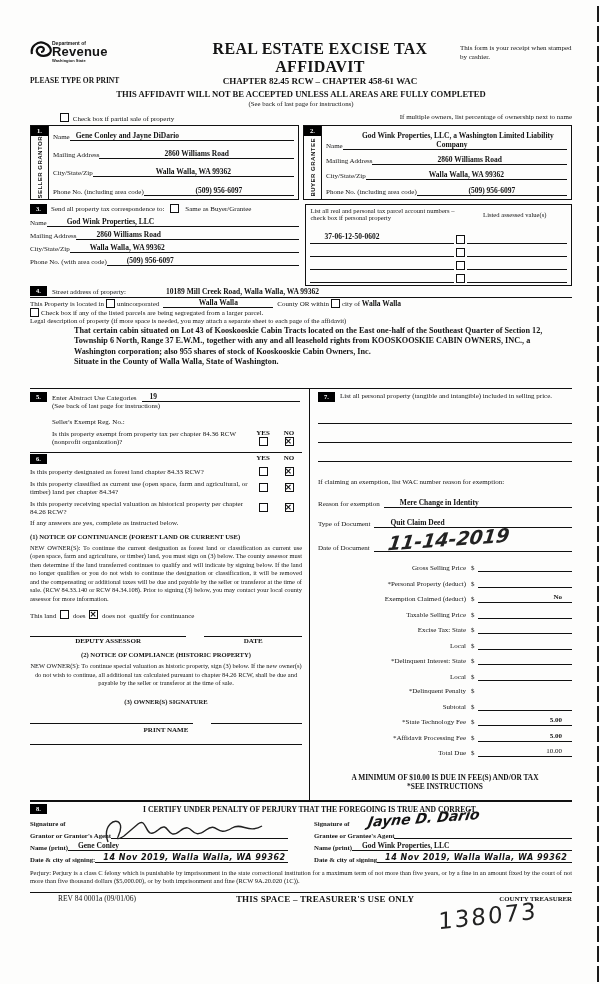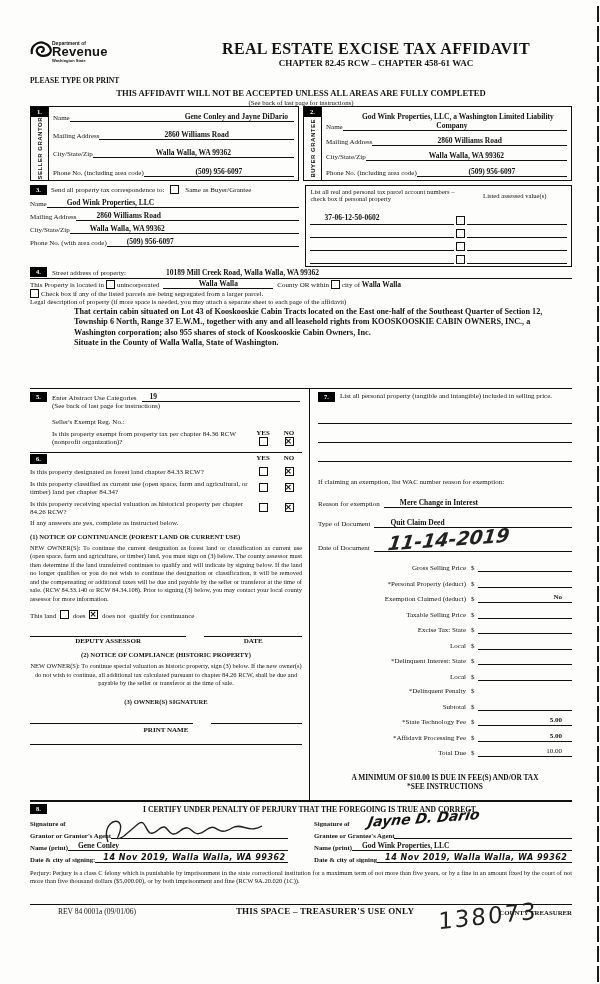--- a/index.html
+++ b/index.html
@@ -87,21 +87,21 @@
   .certify{flex:1;text-align:center;font-weight:bold;font-size:7.6px;}
   .s8grid{display:flex;gap:26px;margin-top:4px;}
   .s8col{flex:1;position:relative;}
   .s8frow{display:flex;align-items:flex-end;font-size:6.8px;margin-top:2px;}
   .s8lab{flex:none;font-weight:bold;}
   .sig-scrawl{position:absolute;pointer-events:none;}
   .sig-text{font-family:"DejaVu Sans",sans-serif;font-style:italic;font-size:14px;font-weight:bold;
       transform:rotate(-4deg) skewX(-14deg);position:absolute;top:-8px;left:54px;white-space:nowrap;}
   .hw-small{font-size:8px;transform:skewX(-10deg);font-weight:bold;letter-spacing:0.5px;}
   .perjury{font-size:6.5px;line-height:1.3;margin-top:6px;text-align:justify;}
-  .footrow{display:flex;align-items:flex-end;border-top:1.5px solid #111;margin-top:18px;padding-top:1px;padding-left:28px;}
+  .footrow{display:flex;align-items:center;border-top:1.5px solid #111;margin-top:6px;padding-top:1px;padding-left:28px;}
   .foot-rev{width:150px;font-size:7.5px;}
   .foot-mid{flex:1;text-align:center;font-size:9px;font-weight:bold;letter-spacing:0.2px;}
   .foot-ct{width:130px;text-align:right;font-size:6.8px;font-weight:bold;}
   .stamp{position:absolute;left:438px;top:903px;font-size:23px;transform:rotate(-6deg) skewX(-6deg);
       font-family:"DejaVu Sans",sans-serif;color:#222;letter-spacing:2px;}
 </style>
 </head>
 <body>
 
 <div class="page">
@@ -120,37 +120,45 @@
             <div class="logo-l2">Revenue</div>
             <div class="logo-l3">Washington State</div>
           </div>
         </div>
         <div class="please">PLEASE TYPE OR PRINT</div>
       </div>
       <div class="hcol-c">
         <div class="title">REAL ESTATE EXCISE TAX AFFIDAVIT</div>
         <div class="chapter">CHAPTER 82.45 RCW – CHAPTER 458-61 WAC</div>
       </div>
+      <div class="hcol-r">This form is your receipt when stamped by cashier.</div>
     </div>
     <div class="warning">THIS AFFIDAVIT WILL NOT BE ACCEPTED UNLESS ALL AREAS ARE FULLY COMPLETED</div>
     <div class="seeback">(See back of last page for instructions)</div>
 
+    <div class="partial-row">
+      <span>
+        <span class="cb"></span>
+        <span>Check box if partial sale of property</span>
+      </span>
+      <span>If multiple owners, list percentage of ownership next to name</span>
+    </div>
 
     <div class="sb-band">
       <div class="sb-box">
         <div class="sb-left">
           <span class="secbox">1.</span>
           <span class="sb-vert">
             <span>SELLER</span>&nbsp;<span>GRANTOR</span>
           </span>
         </div>
         <div class="sb-fields">
           <div class="frow">
               <span class="lbl">Name</span>
-            <span class="fill" style="text-align:right;"><span class="val">Gene Conley and Jayne DiDario</span></span>
+            <span class="fill" style="text-align:left;"><span class="val">Gene Conley and Jayne DiDario</span></span>
             </div>
           <div class="frow">
               <span class="lbl">Mailing Address</span>
             <span class="fill" style="text-align:center;"><span class="val">2860 Williams Road</span></span>
             </div>
           <div class="frow">
               <span class="lbl">City/State/Zip</span>
             <span class="fill" style="text-align:center;"><span class="val">Walla Walla, WA 99362</span></span>
             </div>
           <div class="frow">
@@ -347,21 +355,21 @@
         <span style="flex:1;">List all personal property (tangible and intangible) included in selling price.</span>
       </div>
       <div class="fill" style="margin-top:12px;"></div>
       <div class="fill" style="margin-top:9px;"></div>
       <div class="fill" style="margin-top:9px;"></div>
 
       <div style="margin-top:16px;">If claiming an exemption, list WAC number reason for exemption:</div>
 
       <div class="row" style="margin-top:12px;">
         <span>Reason for exemption</span>
-        <span class="fill" style="text-align:left;padding-left:16px;margin-left:4px;"><span class="val">Mere Change in Interest</span></span>
+        <span class="fill" style="text-align:left;padding-left:16px;margin-left:4px;"><span class="val">Mere Change in Identity</span></span>
       </div>
       <div class="row" style="margin-top:10px;">
         <span>Type of Document</span>
         <span class="fill" style="text-align:left;padding-left:16px;margin-left:4px;"><span class="val">Quit Claim Deed</span></span>
       </div>
       <div class="row" style="margin-top:14px;position:relative;">
         <span>Date of Document</span>
         <span class="fill" style="margin-left:4px;"></span>
         <span class="hw hw-date-big">11-14-2019</span>
       </div>

